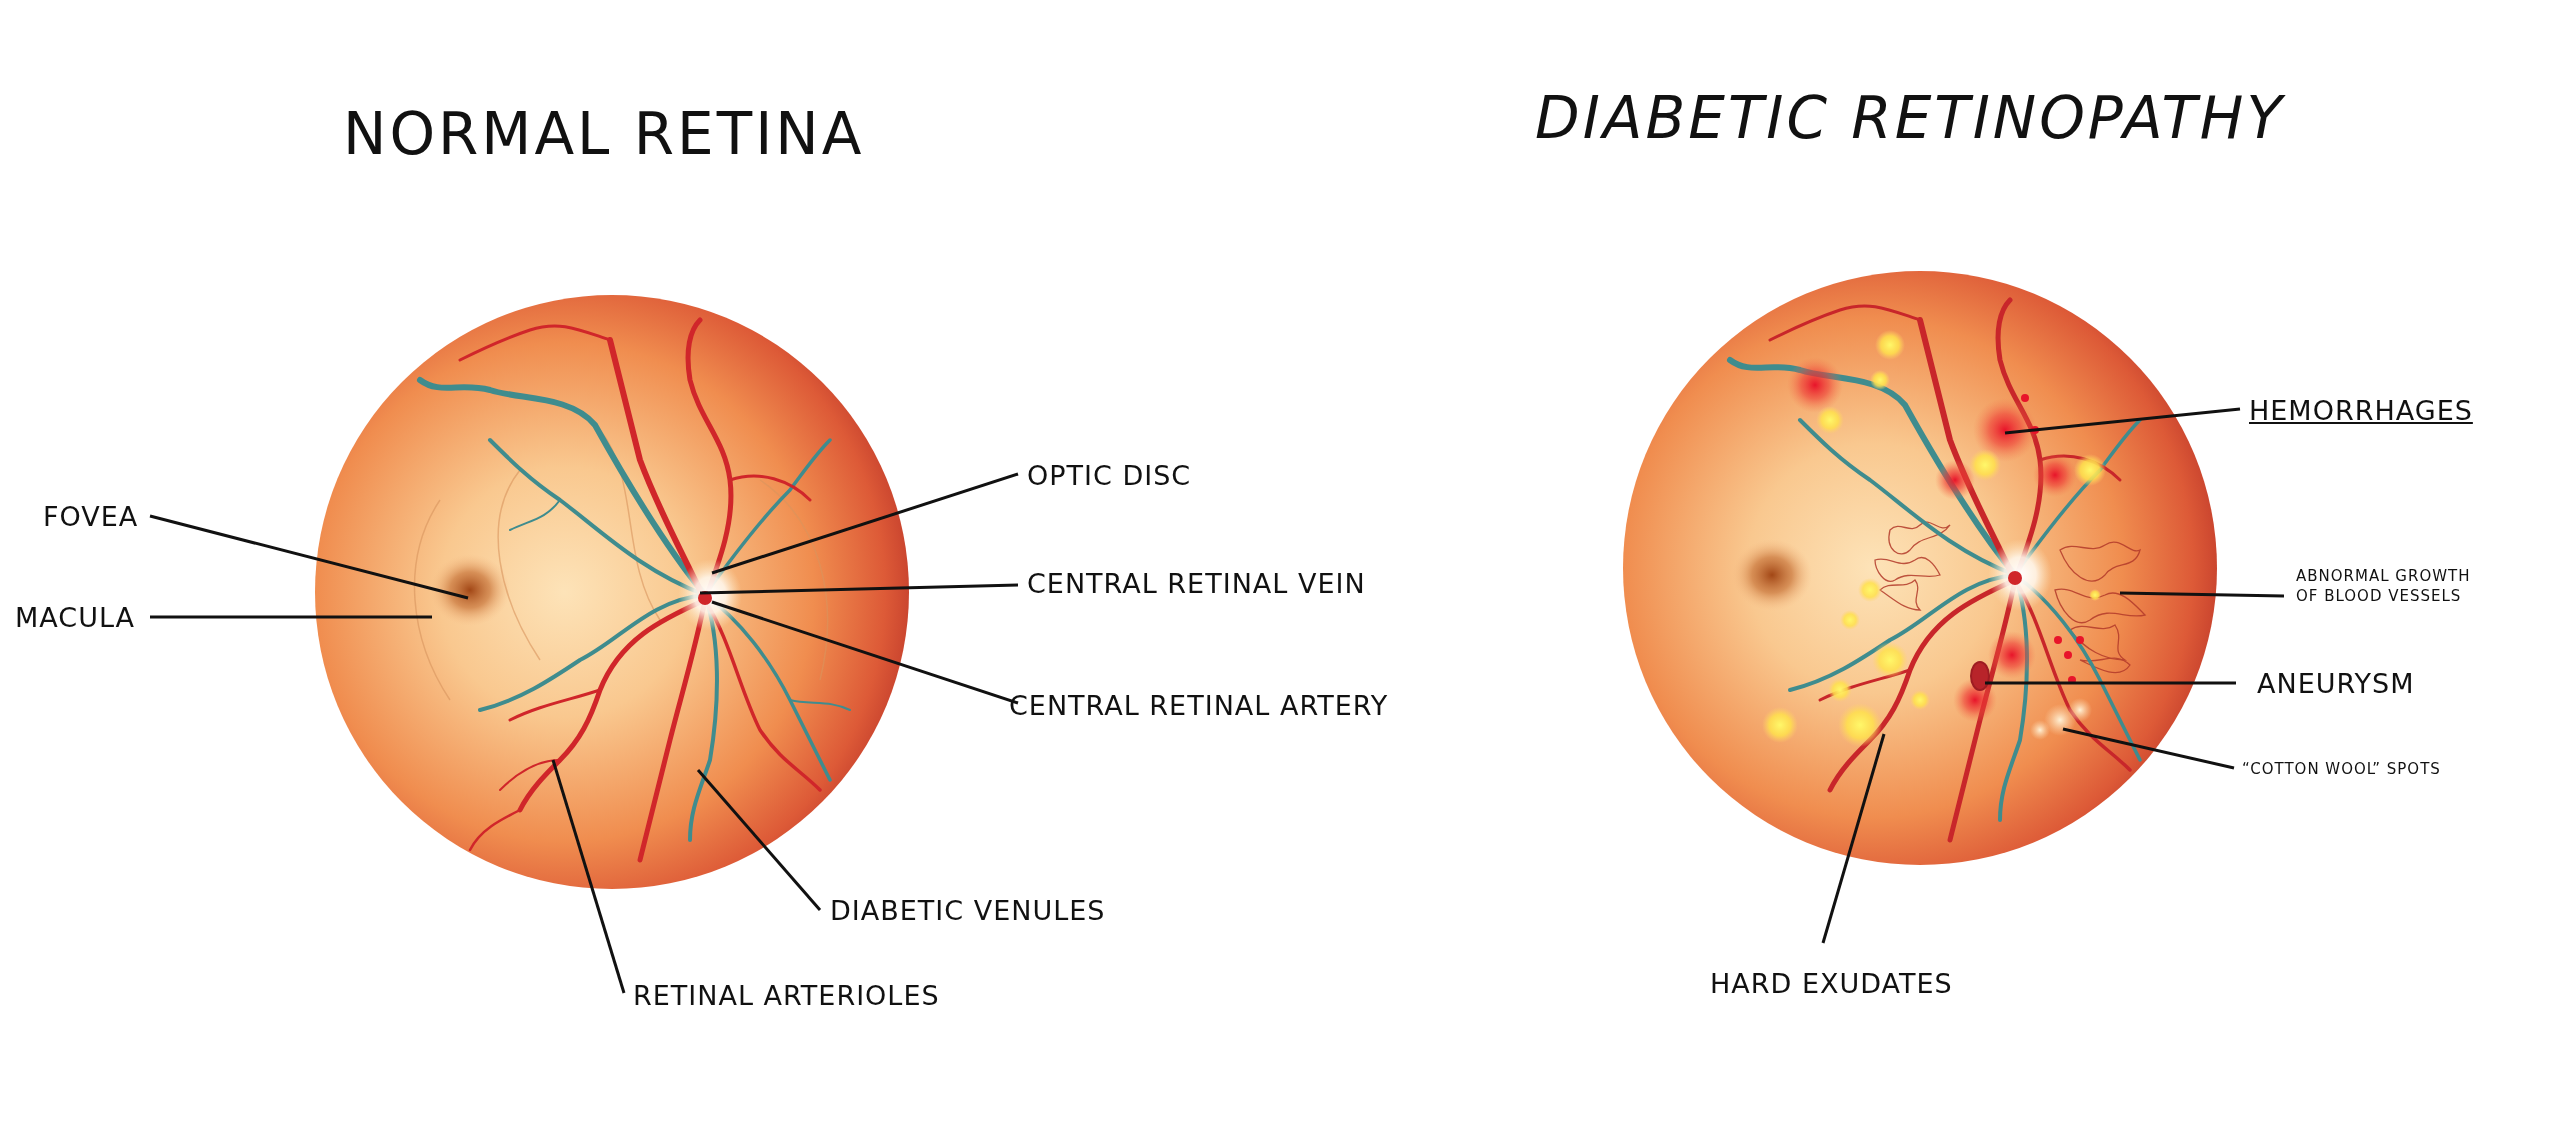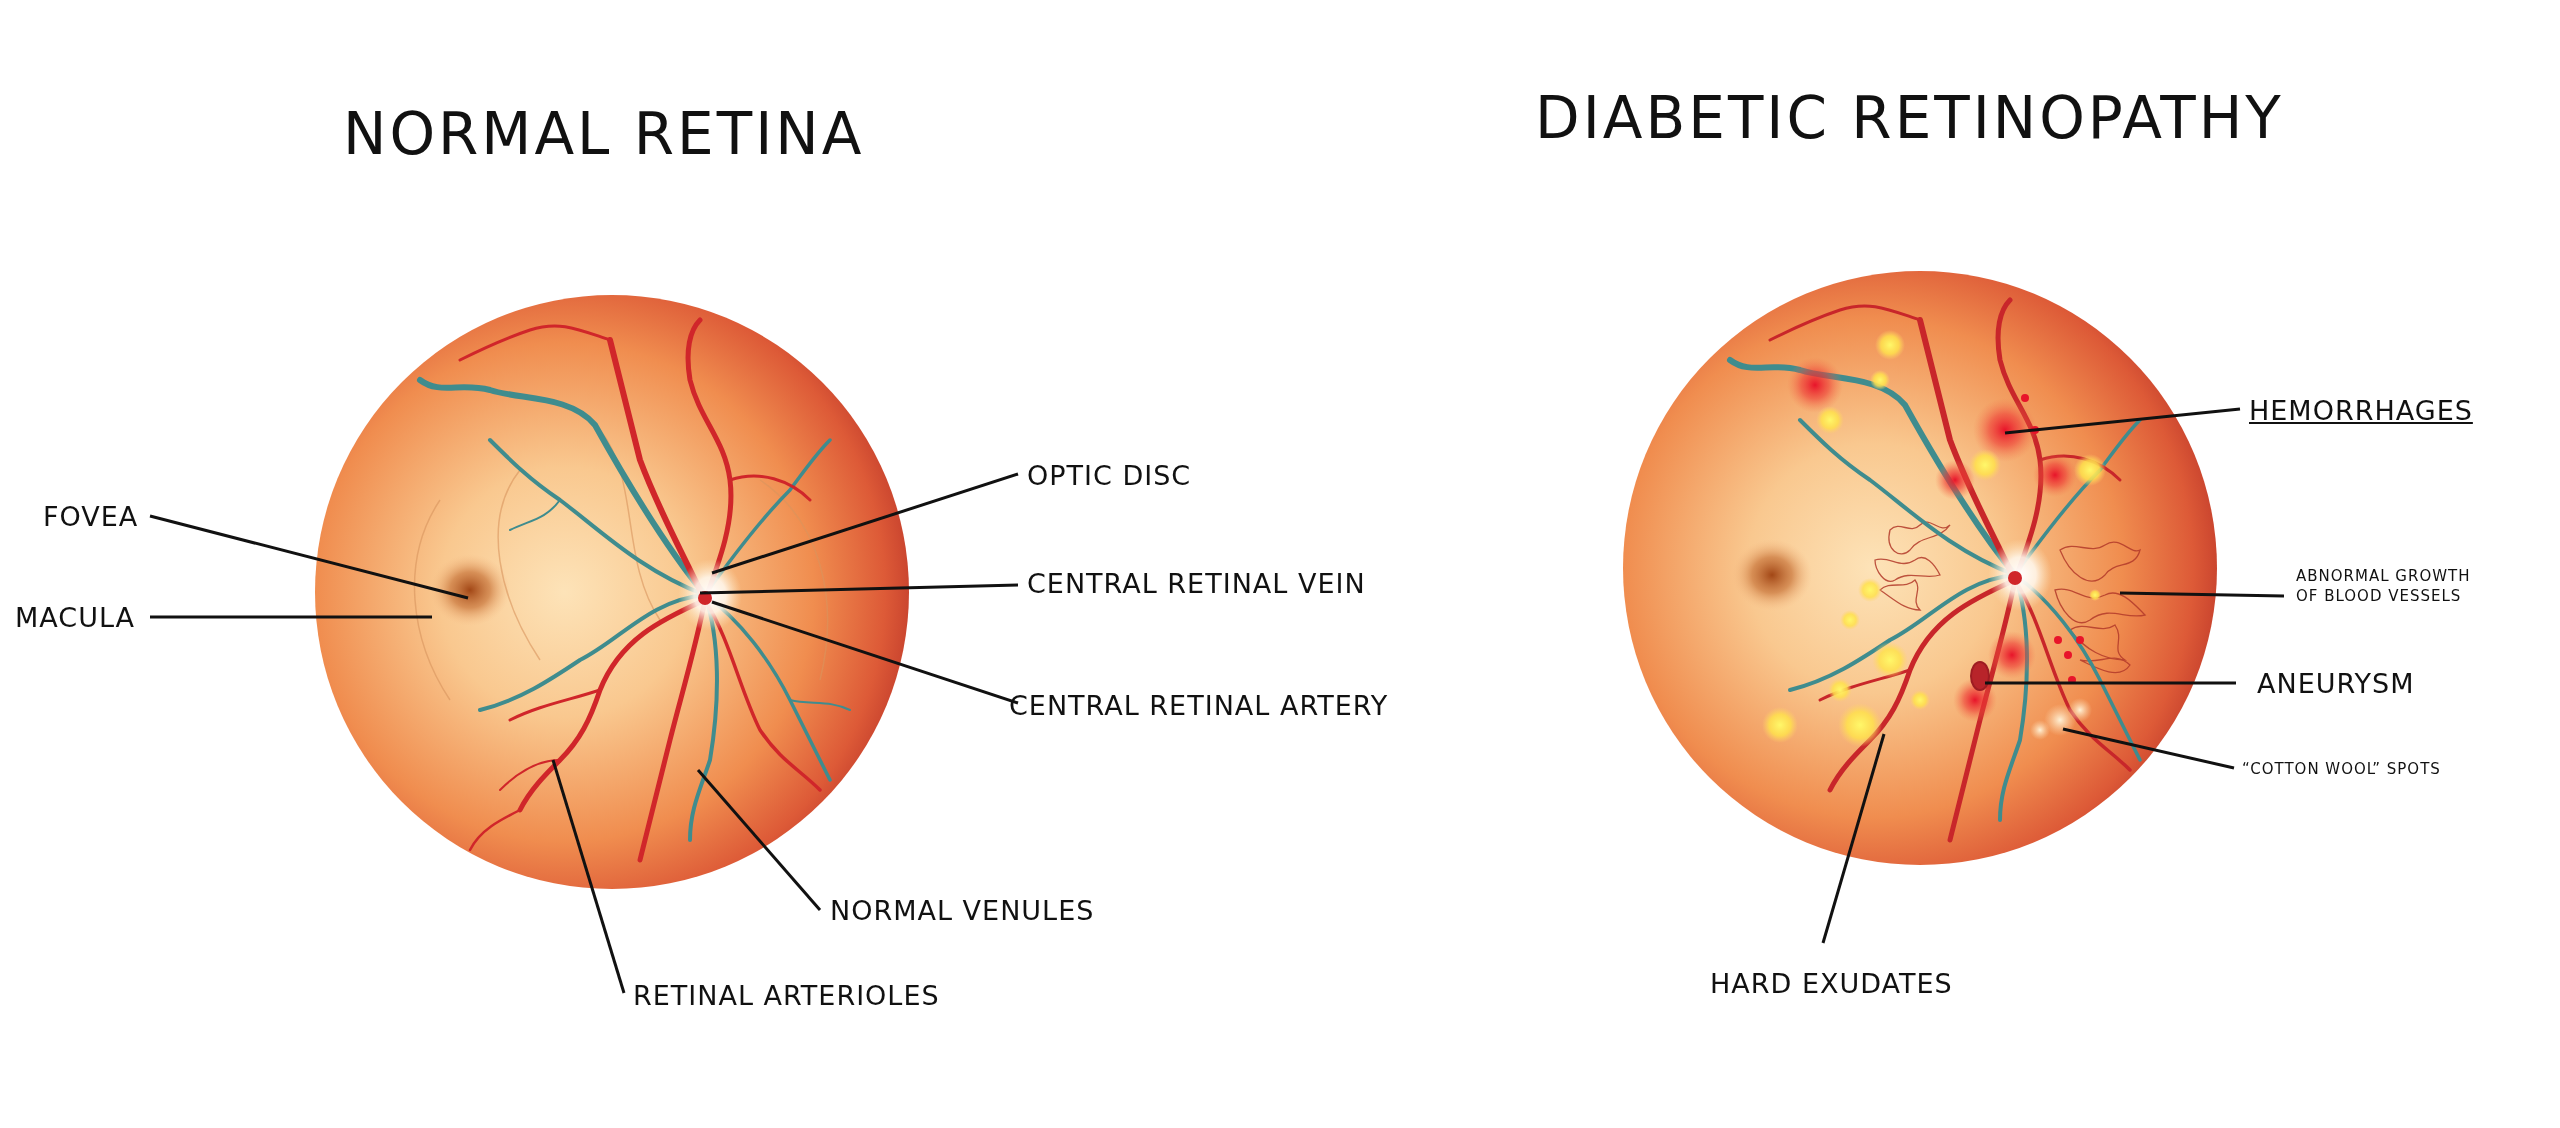--- a/index.html
+++ b/index.html
@@ -7,21 +7,21 @@
            font-family: "DejaVu Sans", sans-serif; color: #111; }
     .title { position: absolute; font-size: 58px; letter-spacing: 3px; font-weight: normal; white-space: nowrap; }
     .label { position: absolute; font-size: 27px; letter-spacing: 1px; white-space: nowrap; line-height: 1.3; }
     .label.small { font-size: 15px; }
     svg.art { position: absolute; left: 0; top: 0; }
   </style>
 </head>
 <body>
 
 <div class="title" style="left:343px; top:100px;">NORMAL RETINA</div>
-<div class="title" style="left:1535px; top:84px;">DIABETIC RETINOPATHY</div>
+<div class="title" style="left:1535px; top:84px;font-style:italic;">DIABETIC RETINOPATHY</div>
 
 <svg class="art" width="2560" height="1128" viewBox="0 0 2560 1128">
   <defs>
     <radialGradient id="retinaGrad" cx="0.42" cy="0.5" r="0.6">
       <stop offset="0" stop-color="#fde3b8"></stop>
       <stop offset="0.35" stop-color="#f9c88f"></stop>
       <stop offset="0.7" stop-color="#f08d4f"></stop>
       <stop offset="0.9" stop-color="#dd5a37"></stop>
       <stop offset="1" stop-color="#c23c2b"></stop>
     </radialGradient>
@@ -181,21 +181,21 @@
     <line x1="2234" y1="768" x2="2063" y2="729"></line>
     <line x1="1823" y1="943" x2="1884" y2="734"></line>
   </g>
 </svg>
 
 <div class="label" style="left:43px; top:499px;">FOVEA</div>
 <div class="label" style="left:15px; top:600px;">MACULA</div>
 <div class="label" style="left:1027px; top:458px;">OPTIC DISC</div>
 <div class="label" style="left:1027px; top:566px;">CENTRAL RETINAL VEIN</div>
 <div class="label" style="left:1009px; top:688px;">CENTRAL RETINAL ARTERY</div>
-<div class="label" style="left:830px; top:893px;">NORMAL VENULES</div>
+<div class="label" style="left:830px; top:893px;">DIABETIC VENULES</div>
 <div class="label" style="left:633px; top:978px;">RETINAL ARTERIOLES</div>
 
 <div class="label" style="left:2249px; top:393px;text-decoration:underline;">HEMORRHAGES</div>
 <div class="label small" style="left:2296px; top:567px;">
   <div>ABNORMAL GROWTH</div>
   <div>OF BLOOD VESSELS</div>
 </div>
 <div class="label" style="left:2257px; top:666px;">ANEURYSM</div>
 <div class="label small" style="left:2242px; top:752px;margin-top:8px;">“COTTON WOOL” SPOTS</div>
 <div class="label" style="left:1710px; top:966px;text-align:center;">HARD EXUDATES</div>

